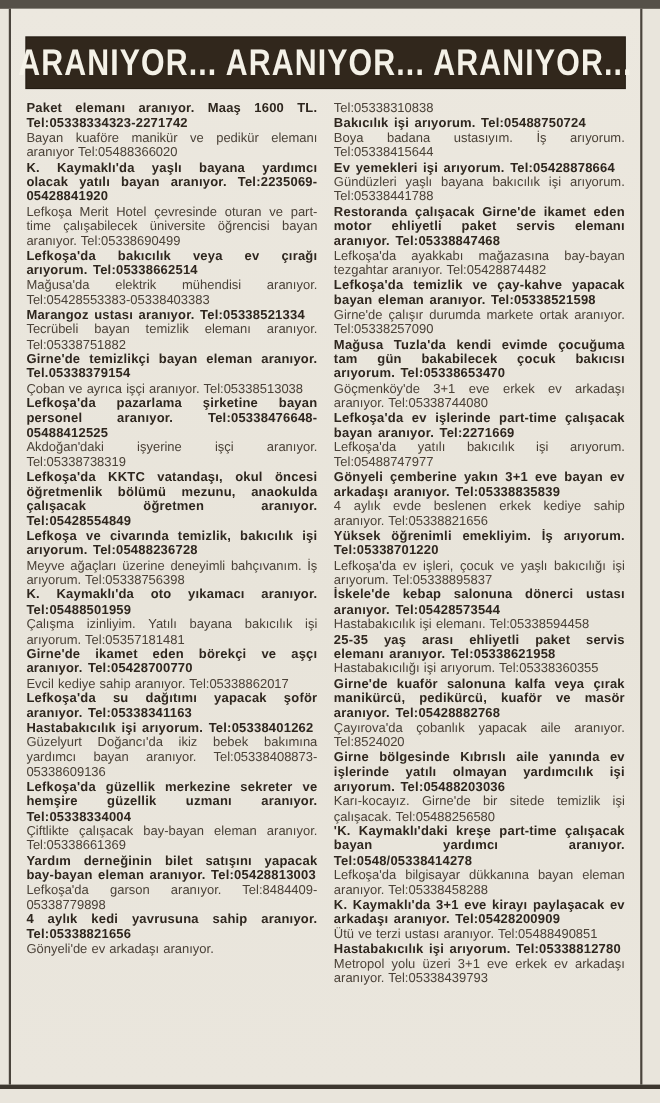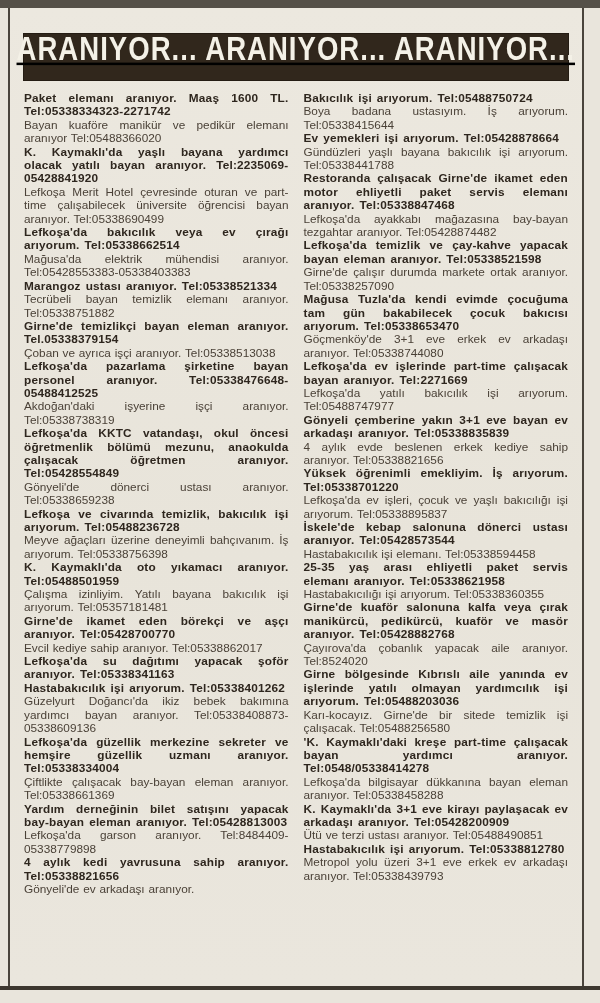--- a/index.html
+++ b/index.html
@@ -23,23 +23,22 @@
     border-left:2px solid #4a443c;
     border-right:2px solid #4a443c;
     background:linear-gradient(180deg,#ece8df 0%,#e8e4da 55%,#eae6dd 100%);
     box-sizing:border-box;
     padding:26px 12px 0 12px;
   }
   .header-bar{
     background:#31271c;
     height:46px;
     margin:0 2px 10px 2px;
-    display:flex;align-items:flex-start;justify-content:center;
+    display:flex;align-items:center;justify-content:center;
     box-shadow:0 0 0 1px #241c13;
-    text-decoration:underline;
   }
   .header-bar .title{
     color:#f4f1e7;
     font-weight:bold;
     font-size:27px;
     letter-spacing:1px;
     white-space:nowrap;
     transform:scale(1.02,1.25);
   }
   .columns{
@@ -83,38 +82,38 @@
         <p class="ad">Lefkoşa Merit Hotel çevresinde oturan ve part-time çalışabilecek üniversite öğrencisi bayan aranıyor. Tel:05338690499</p>
         <p class="ad bold">Lefkoşa'da bakıcılık veya ev çırağı arıyorum. Tel:05338662514</p>
         <p class="ad">Mağusa'da elektrik mühendisi aranıyor. Tel:05428553383-05338403383</p>
         <p class="ad bold">Marangoz ustası aranıyor. Tel:05338521334</p>
         <p class="ad">Tecrübeli bayan temizlik elemanı aranıyor. Tel:05338751882</p>
         <p class="ad bold">Girne'de temizlikçi bayan eleman aranıyor. Tel.05338379154</p>
         <p class="ad">Çoban ve ayrıca işçi aranıyor. Tel:05338513038</p>
         <p class="ad bold">Lefkoşa'da pazarlama şirketine bayan personel aranıyor. Tel:05338476648-05488412525</p>
         <p class="ad">Akdoğan'daki işyerine işçi aranıyor. Tel:05338738319</p>
         <p class="ad bold">Lefkoşa'da KKTC vatandaşı, okul öncesi öğretmenlik bölümü mezunu, anaokulda çalışacak öğretmen aranıyor. Tel:05428554849</p>
-        <p class="ad">Gönyeli'de dönerci ustası aranıyor. Tel:05338659238</p>
         <p class="ad bold">Lefkoşa ve civarında temizlik, bakıcılık işi arıyorum. Tel:05488236728</p>
         <p class="ad">Meyve ağaçları üzerine deneyimli bahçıvanım. İş arıyorum. Tel:05338756398</p>
         <p class="ad bold">K. Kaymaklı'da oto yıkamacı aranıyor. Tel:05488501959</p>
         <p class="ad">Çalışma izinliyim. Yatılı bayana bakıcılık işi arıyorum. Tel:05357181481</p>
         <p class="ad bold">Girne'de ikamet eden börekçi ve aşçı aranıyor. Tel:05428700770</p>
         <p class="ad">Evcil kediye sahip aranıyor. Tel:05338862017</p>
         <p class="ad bold">Lefkoşa'da su dağıtımı yapacak şoför aranıyor. Tel:05338341163</p>
         <p class="ad bold">Hastabakıcılık işi arıyorum. Tel:05338401262</p>
         <p class="ad">Güzelyurt Doğancı'da ikiz bebek bakımına yardımcı bayan aranıyor. Tel:05338408873-05338609136</p>
         <p class="ad bold">Lefkoşa'da güzellik merkezine sekreter ve hemşire güzellik uzmanı aranıyor. Tel:05338334004</p>
         <p class="ad">Çiftlikte çalışacak bay-bayan eleman aranıyor. Tel:05338661369</p>
         <p class="ad bold">Yardım derneğinin bilet satışını yapacak bay-bayan eleman aranıyor. Tel:05428813003</p>
         <p class="ad">Lefkoşa'da garson aranıyor. Tel:8484409-05338779898</p>
         <p class="ad bold">4 aylık kedi yavrusuna sahip aranıyor. Tel:05338821656</p>
         <p class="ad">Gönyeli'de ev arkadaşı aranıyor.</p>
       </div>
     <div class="col">
+        <p class="ad">Tel:05338310838</p>
         <p class="ad bold">Bakıcılık işi arıyorum. Tel:05488750724</p>
         <p class="ad">Boya badana ustasıyım. İş arıyorum. Tel:05338415644</p>
         <p class="ad bold">Ev yemekleri işi arıyorum. Tel:05428878664</p>
         <p class="ad">Gündüzleri yaşlı bayana bakıcılık işi arıyorum. Tel:05338441788</p>
         <p class="ad bold">Restoranda çalışacak Girne'de ikamet eden motor ehliyetli paket servis elemanı aranıyor. Tel:05338847468</p>
         <p class="ad">Lefkoşa'da ayakkabı mağazasına bay-bayan tezgahtar aranıyor. Tel:05428874482</p>
         <p class="ad bold">Lefkoşa'da temizlik ve çay-kahve yapacak bayan eleman aranıyor. Tel:05338521598</p>
         <p class="ad">Girne'de çalışır durumda markete ortak aranıyor. Tel:05338257090</p>
         <p class="ad bold">Mağusa Tuzla'da kendi evimde çocuğuma tam gün bakabilecek çocuk bakıcısı arıyorum. Tel:05338653470</p>
         <p class="ad">Göçmenköy'de 3+1 eve erkek ev arkadaşı aranıyor. Tel:05338744080</p>

